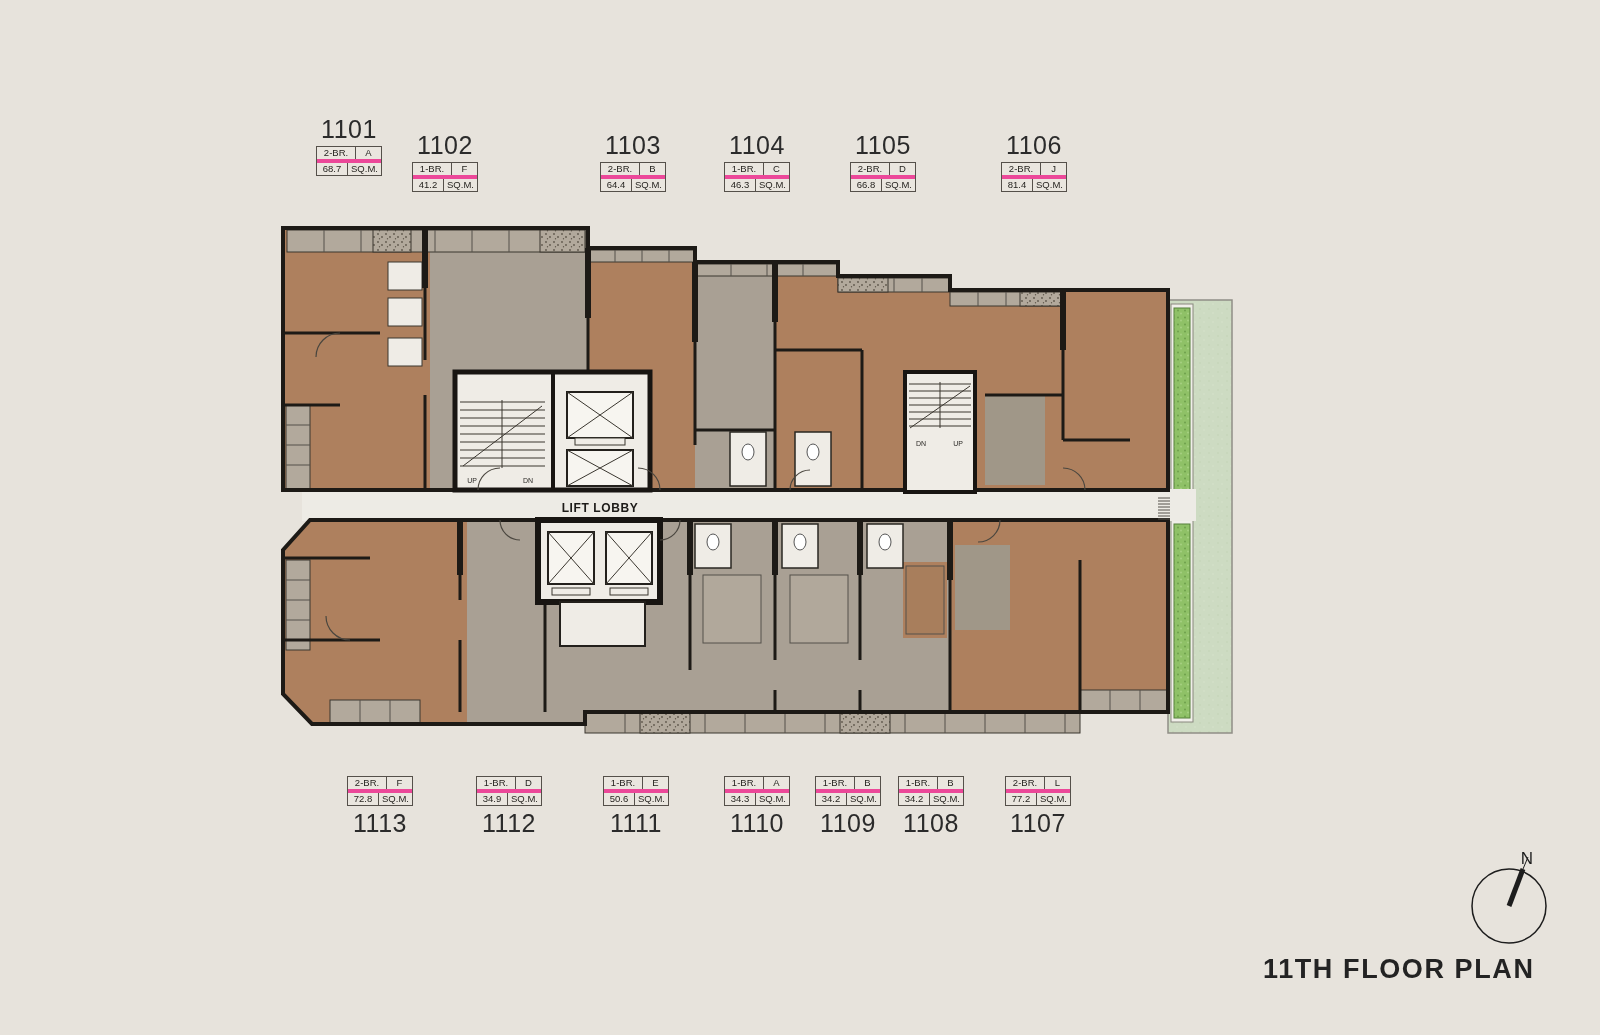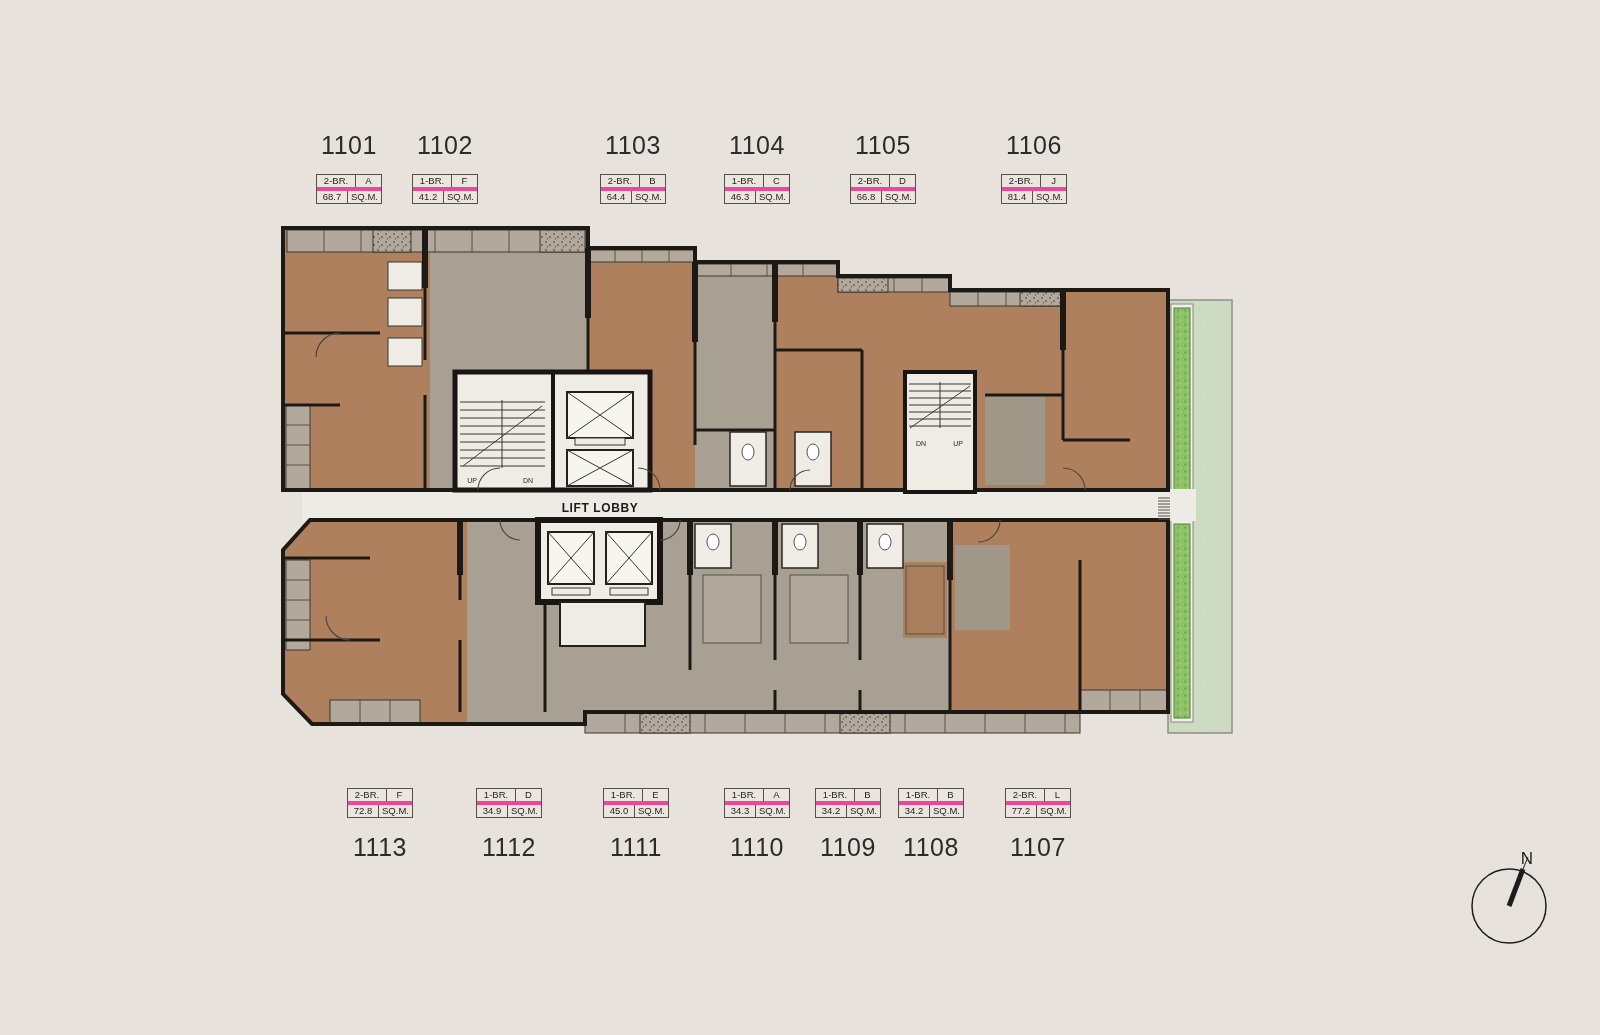--- a/index.html
+++ b/index.html
@@ -4,21 +4,21 @@
 <style>
   html,body{margin:0;padding:0;}
   body{background:#e7e3dc;font-family:"Liberation Sans", sans-serif;}
   .stage{position:relative;width:1600px;height:1035px;background:#e7e3dc;overflow:hidden;}
   .stage svg{position:absolute;left:0;top:0;}
 
   .unit-label{position:absolute;transform:translateX(-50%);text-align:center;width:96px;}
   .unit-number{font-size:25px;line-height:26px;color:#2b2b2b;letter-spacing:.5px;}
   .unit-label.top .unit-number{margin-bottom:3px;}
   .unit-label.bottom .unit-number{margin-top:0;}
-  .unit-table{width:66px;margin:16px auto;border:1px solid #55504a;background:#eae6df;
+  .unit-table{width:66px;margin:4px auto;border:1px solid #55504a;background:#eae6df;
     font-size:9.5px;line-height:12px;color:#262420;box-sizing:border-box;}
   .ut-row{display:flex;}
   .ut-row.r2{border-top:4px solid #ec4899;}
   .ut-row .c1{border-right:1px solid #55504a;text-align:center;}
   .ut-row.r1 .c1{width:38px;}
   .ut-row.r2 .c1{width:30px;}
   .ut-row .c2{flex:1;text-align:center;}
 
   .lift-lobby{position:absolute;left:539px;top:501px;width:122px;text-align:center;
     font-size:12px;font-weight:bold;letter-spacing:.6px;color:#1d1b18;}
@@ -229,21 +229,21 @@
   </g>
 
   <g>
     <circle cx="1509" cy="906" r="37" fill="none" stroke="#1d1d1d" stroke-width="1.5"></circle>
     <line x1="1509" y1="906" x2="1523" y2="869" stroke="#1d1d1d" stroke-width="5"></line>
     <line x1="1523" y1="869" x2="1528" y2="857" stroke="#1d1d1d" stroke-width="1"></line>
     <text x="1527" y="864" font-size="17" fill="#1d1d1d" text-anchor="middle">N</text>
   </g>
 </svg>
 
-<div class="unit-label top" style="left:349px;top:132px">
+<div class="unit-label top" style="left:349px;top:116px">
   <div class="unit-number">1101</div>
   <div class="unit-table">
     <div class="ut-row r1">
           <span class="c1">2-BR.</span>
           <span class="c2">A</span>
         </div>
     <div class="ut-row r2">
           <span class="c1">68.7</span>
           <span class="c2">SQ.M.</span>
         </div>
@@ -341,21 +341,21 @@
   </div>
   <div class="unit-number">1112</div>
 </div>
 <div class="unit-label bottom" style="left:636px;top:772px">
   <div class="unit-table">
     <div class="ut-row r1">
           <span class="c1">1-BR.</span>
           <span class="c2">E</span>
         </div>
     <div class="ut-row r2">
-          <span class="c1">45.0</span>
+          <span class="c1">50.6</span>
           <span class="c2">SQ.M.</span>
         </div>
   </div>
   <div class="unit-number">1111</div>
 </div>
 <div class="unit-label bottom" style="left:757px;top:772px">
   <div class="unit-table">
     <div class="ut-row r1">
           <span class="c1">1-BR.</span>
           <span class="c2">A</span>
@@ -401,14 +401,15 @@
         </div>
     <div class="ut-row r2">
           <span class="c1">77.2</span>
           <span class="c2">SQ.M.</span>
         </div>
   </div>
   <div class="unit-number">1107</div>
 </div>
 
 <div class="lift-lobby">LIFT LOBBY</div>
+<div class="plan-title">11TH FLOOR PLAN</div>
 
 </div>
 
 </body></html>

